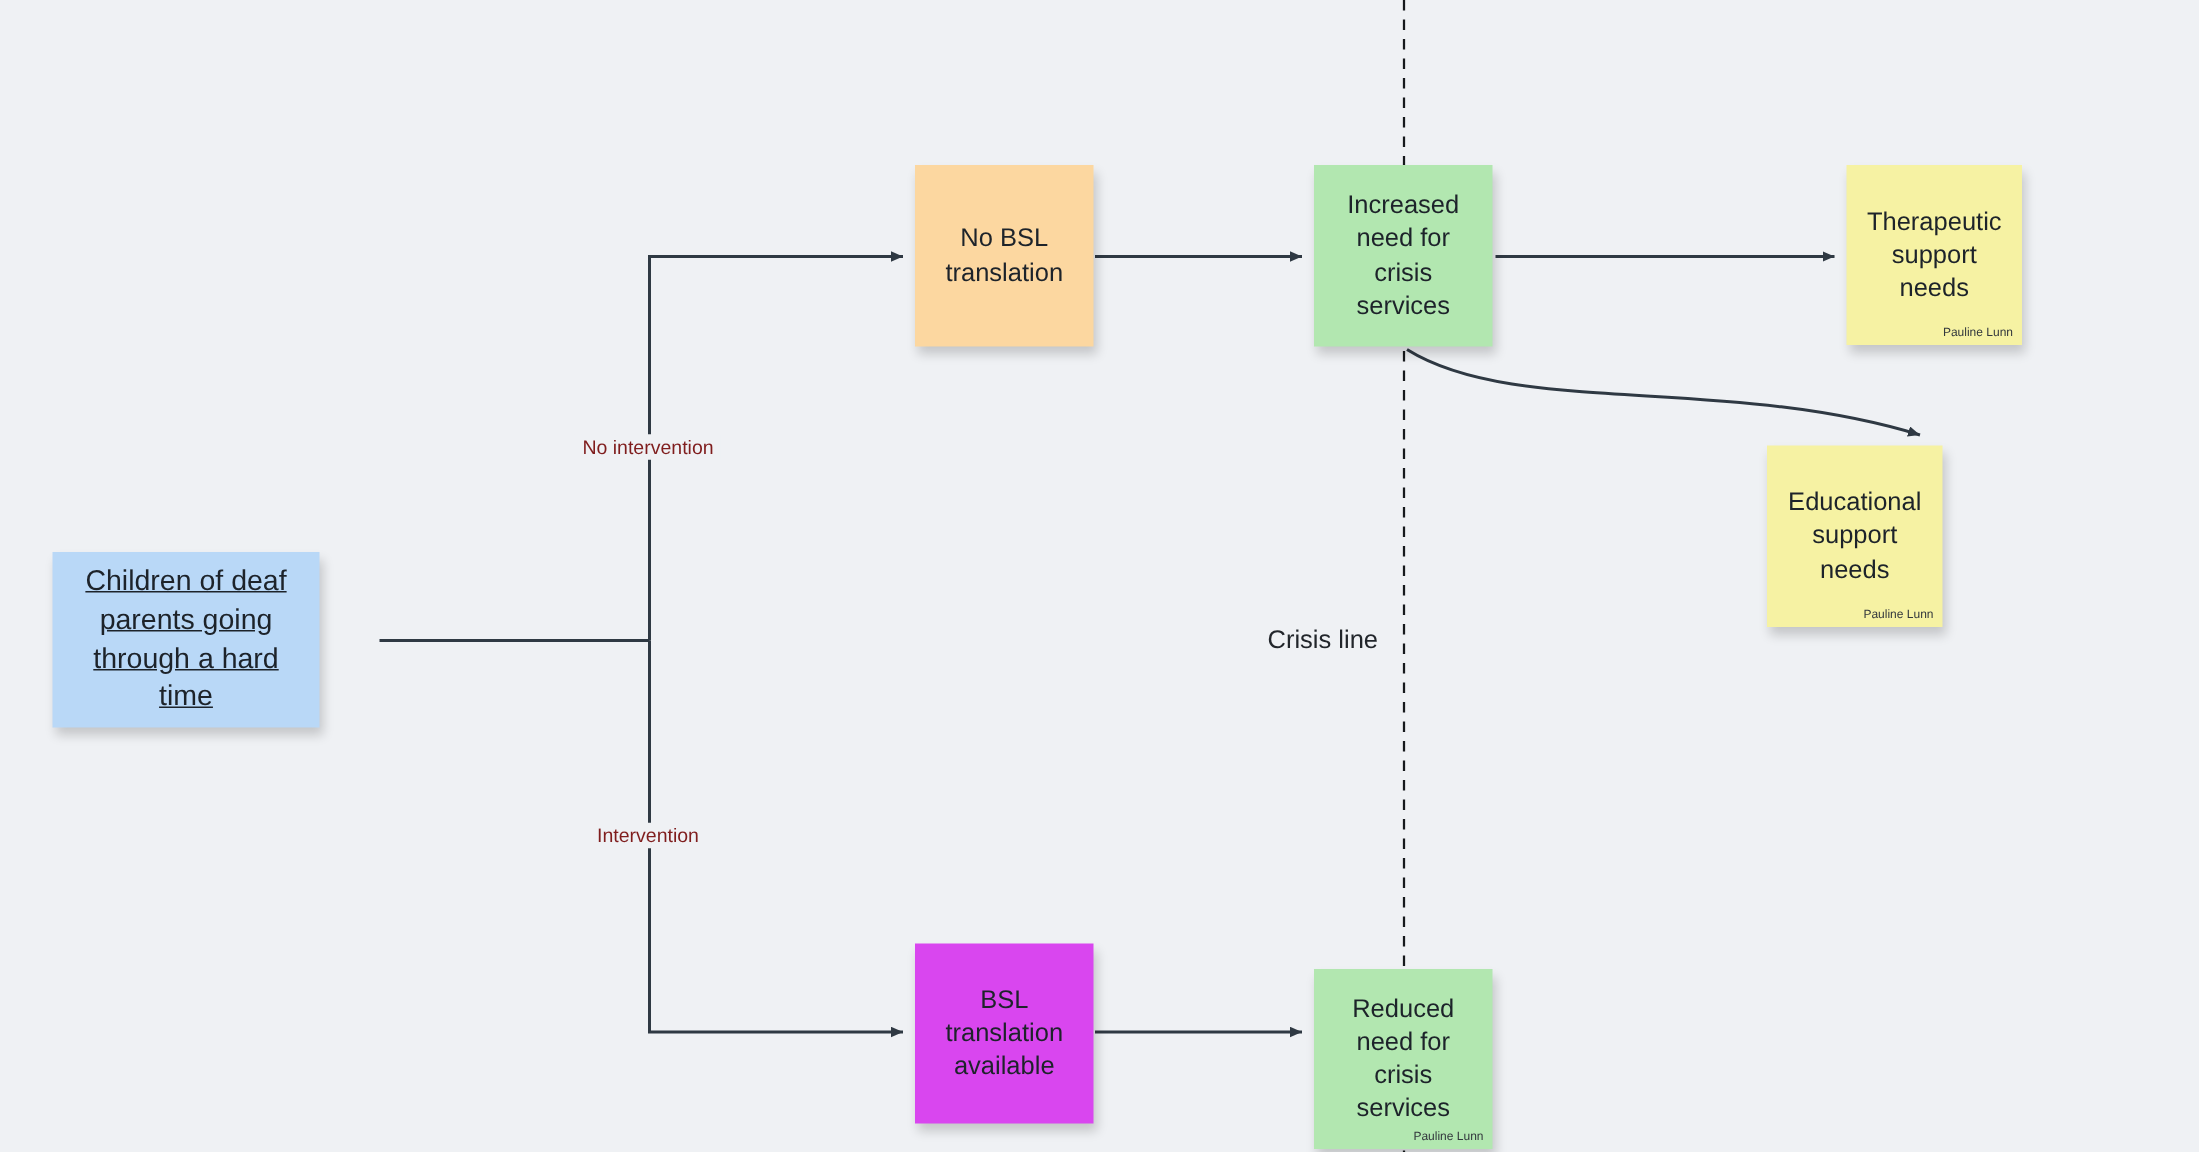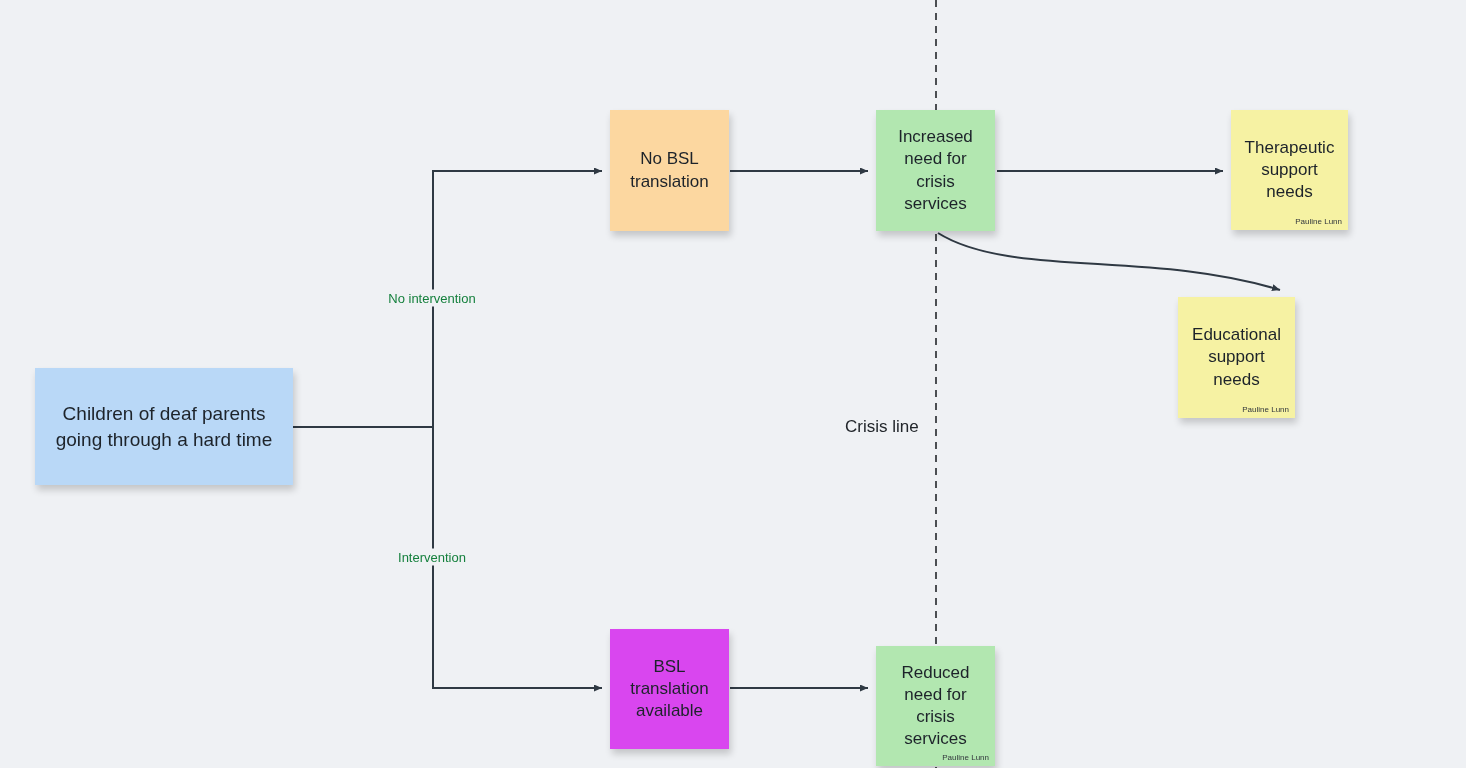--- a/index.html
+++ b/index.html
@@ -42,35 +42,35 @@
     font-size: 8px;
     color: #33383d;
     text-align: left;
   }
 
   .edge-label {
     position: absolute;
     z-index: 3;
     transform: translate(-50%, -50%);
     font-size: 13px;
-    color: #15803d;
+    color: #7f1d1d;
     padding: 1px 5px;
     white-space: nowrap;
   }
 
   .crisis-label {
     position: absolute;
     z-index: 3;
     font-size: 17px;
     color: #22262b;
     white-space: nowrap;
   }
 
   
-  #note-root        { left: 35px;   top: 368px; width: 258px; height: 117px; }
+  #note-root        { left: 35px;   top: 368px; width: 178px; height: 117px; text-decoration: underline; }
   #note-no-bsl      { left: 610px;  top: 110px; width: 119px; height: 121px; }
   #note-increased   { left: 876px;  top: 110px; width: 119px; height: 121px; }
   #note-therapeutic { left: 1231px; top: 110px; width: 117px; height: 120px; }
   #note-educational { left: 1178px; top: 297px; width: 117px; height: 121px; }
   #note-bsl-avail   { left: 610px;  top: 629px; width: 119px; height: 120px; }
   #note-reduced     { left: 876px;  top: 629px; width: 119px; height: 120px; margin-top: 17px; }
 
   #label-no-intervention { left: 432px; top: 298px; }
   #label-intervention    { left: 432px; top: 557px; }
   #label-crisis          { left: 845px; top: 417px; }

